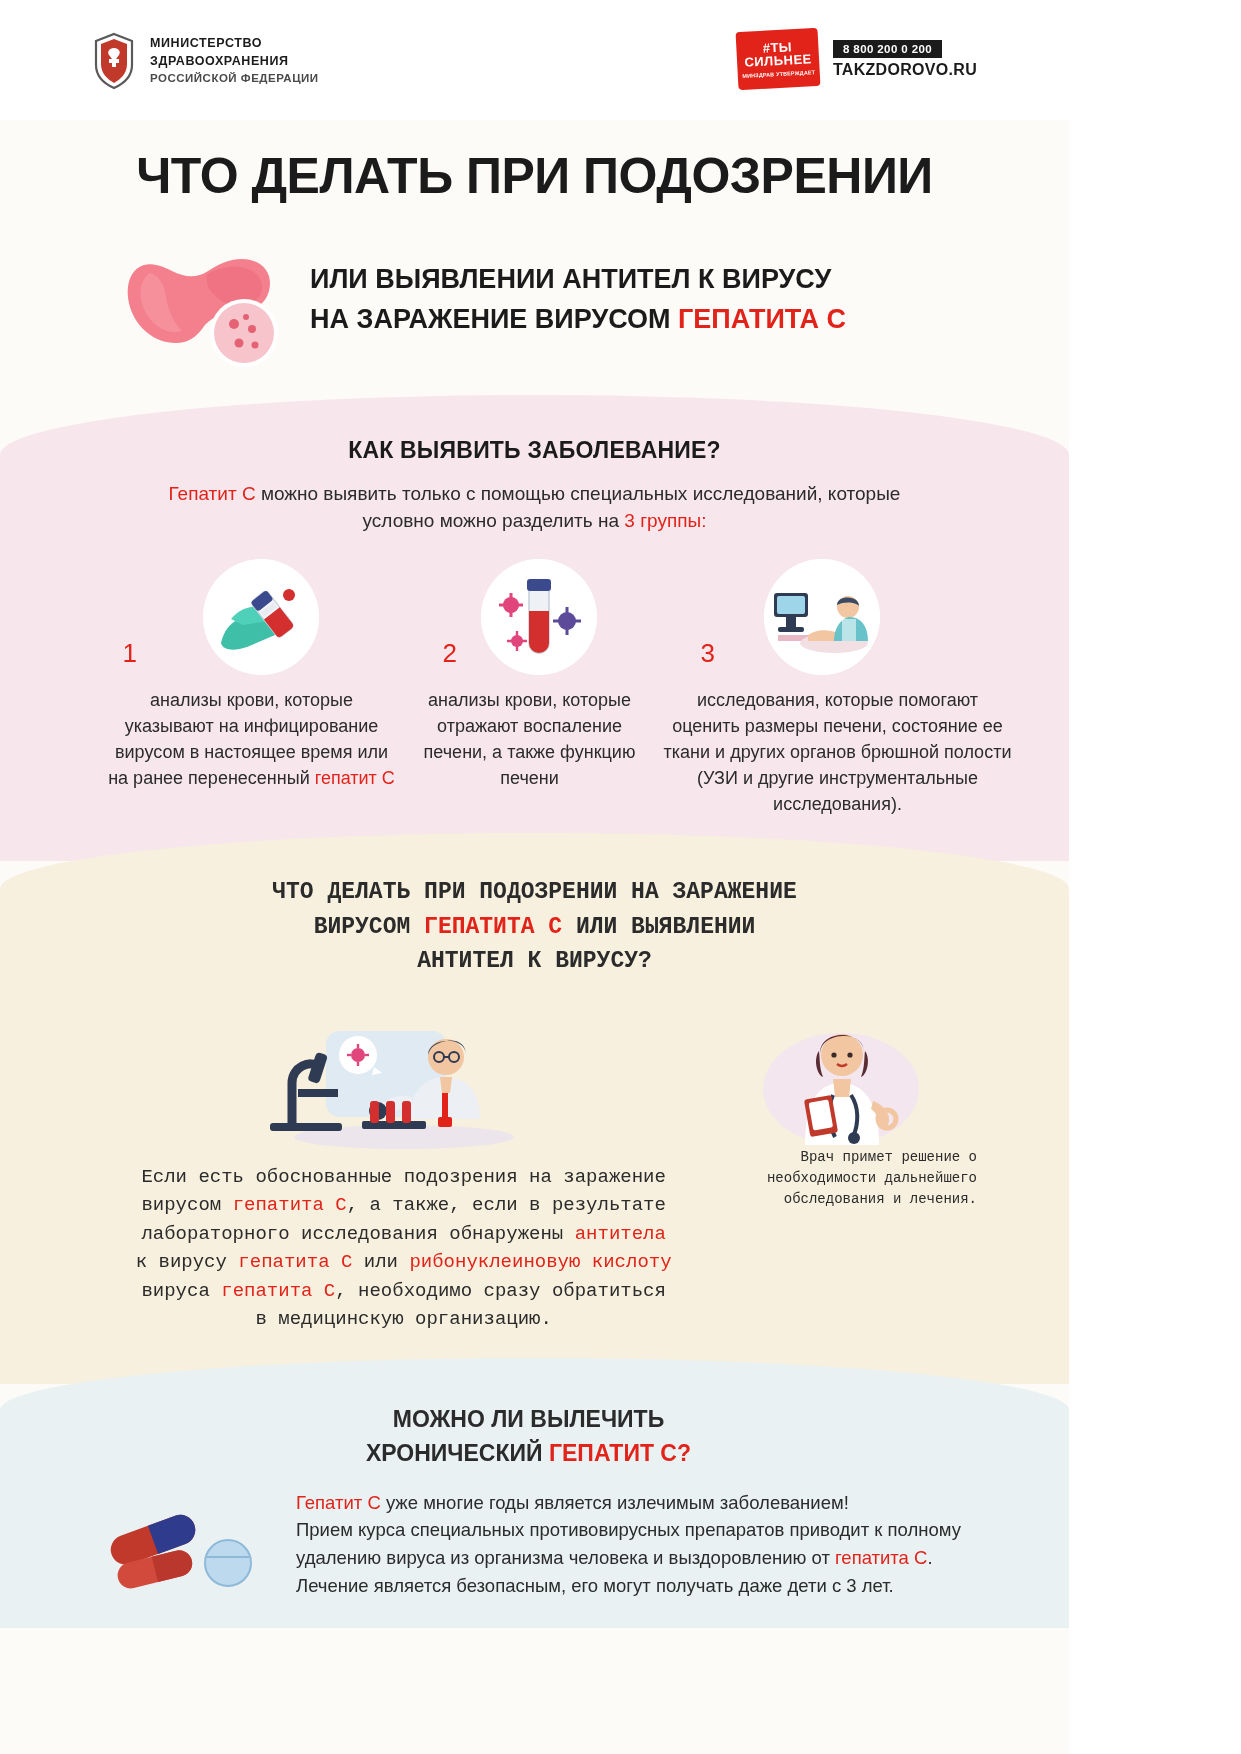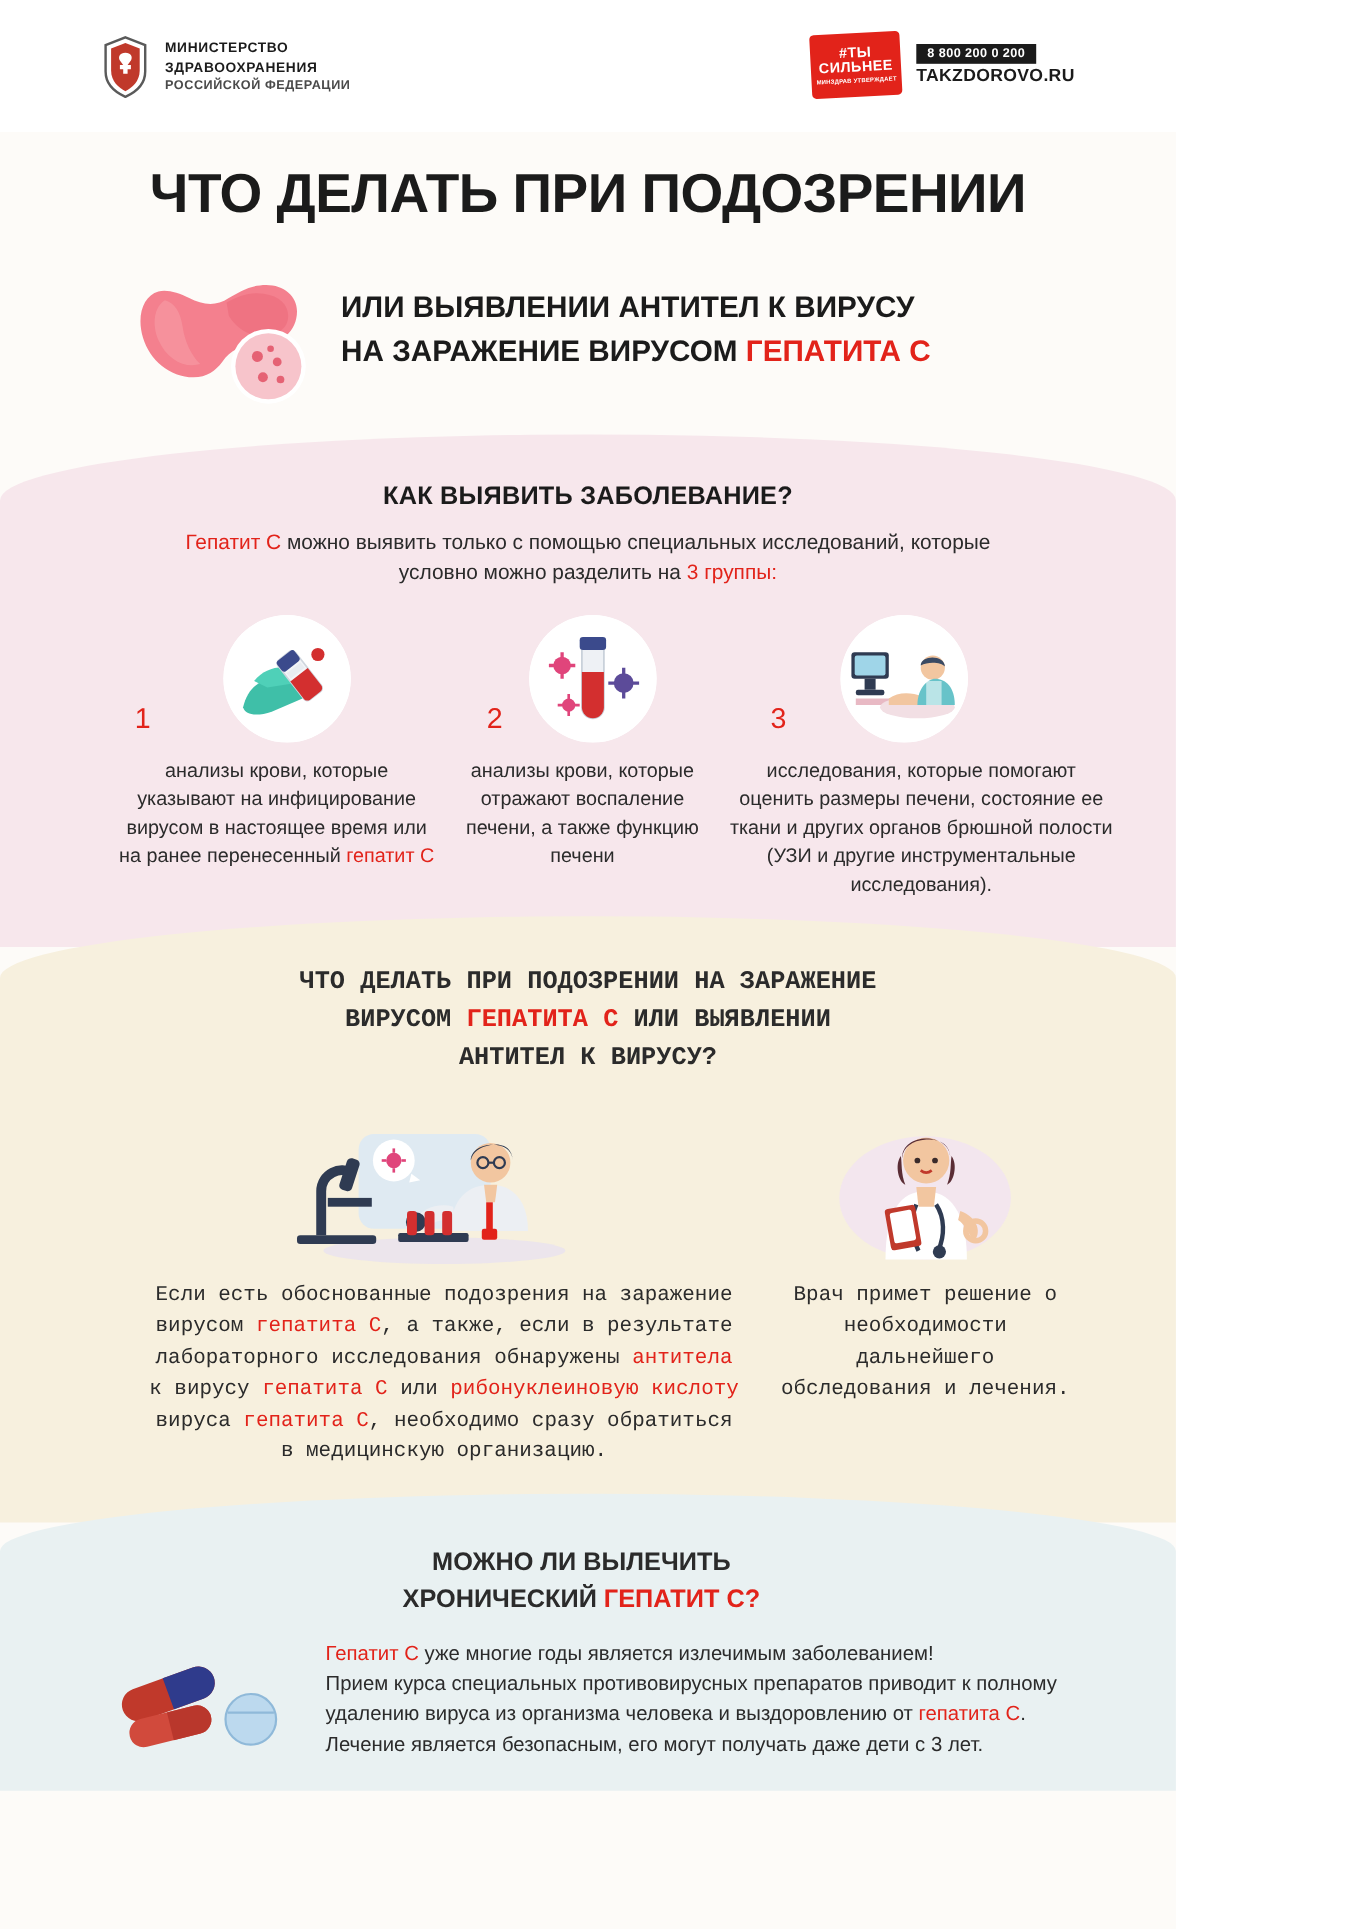--- a/index.html
+++ b/index.html
@@ -197,23 +197,22 @@
   }
   .col-left { width: 660px; margin-left: 40px; }
   .col-right { width: 330px; }
   .art-box { height: 150px; display: flex; align-items: flex-end; justify-content: center; }
   .col-left .body-text {
     font-size: 19px; line-height: 1.5;
     text-align: center;
     margin-top: 16px;
   }
   .col-right .body-text {
-    font-size: 19px; line-height: 1.5;
-    text-align: center;
-    margin-top: 16px;
+    font-size: 14px; line-height: 1.5;
+    text-align: right;
   }
 
   
   .sec3 {
     position: relative;
     background: #e9f1f2;
     padding: 0 12px 40px 0;
     border-radius: 50% 50% 0 0 / 52px 52px 0 0;
     margin-top: -26px;
     height: 270px;

